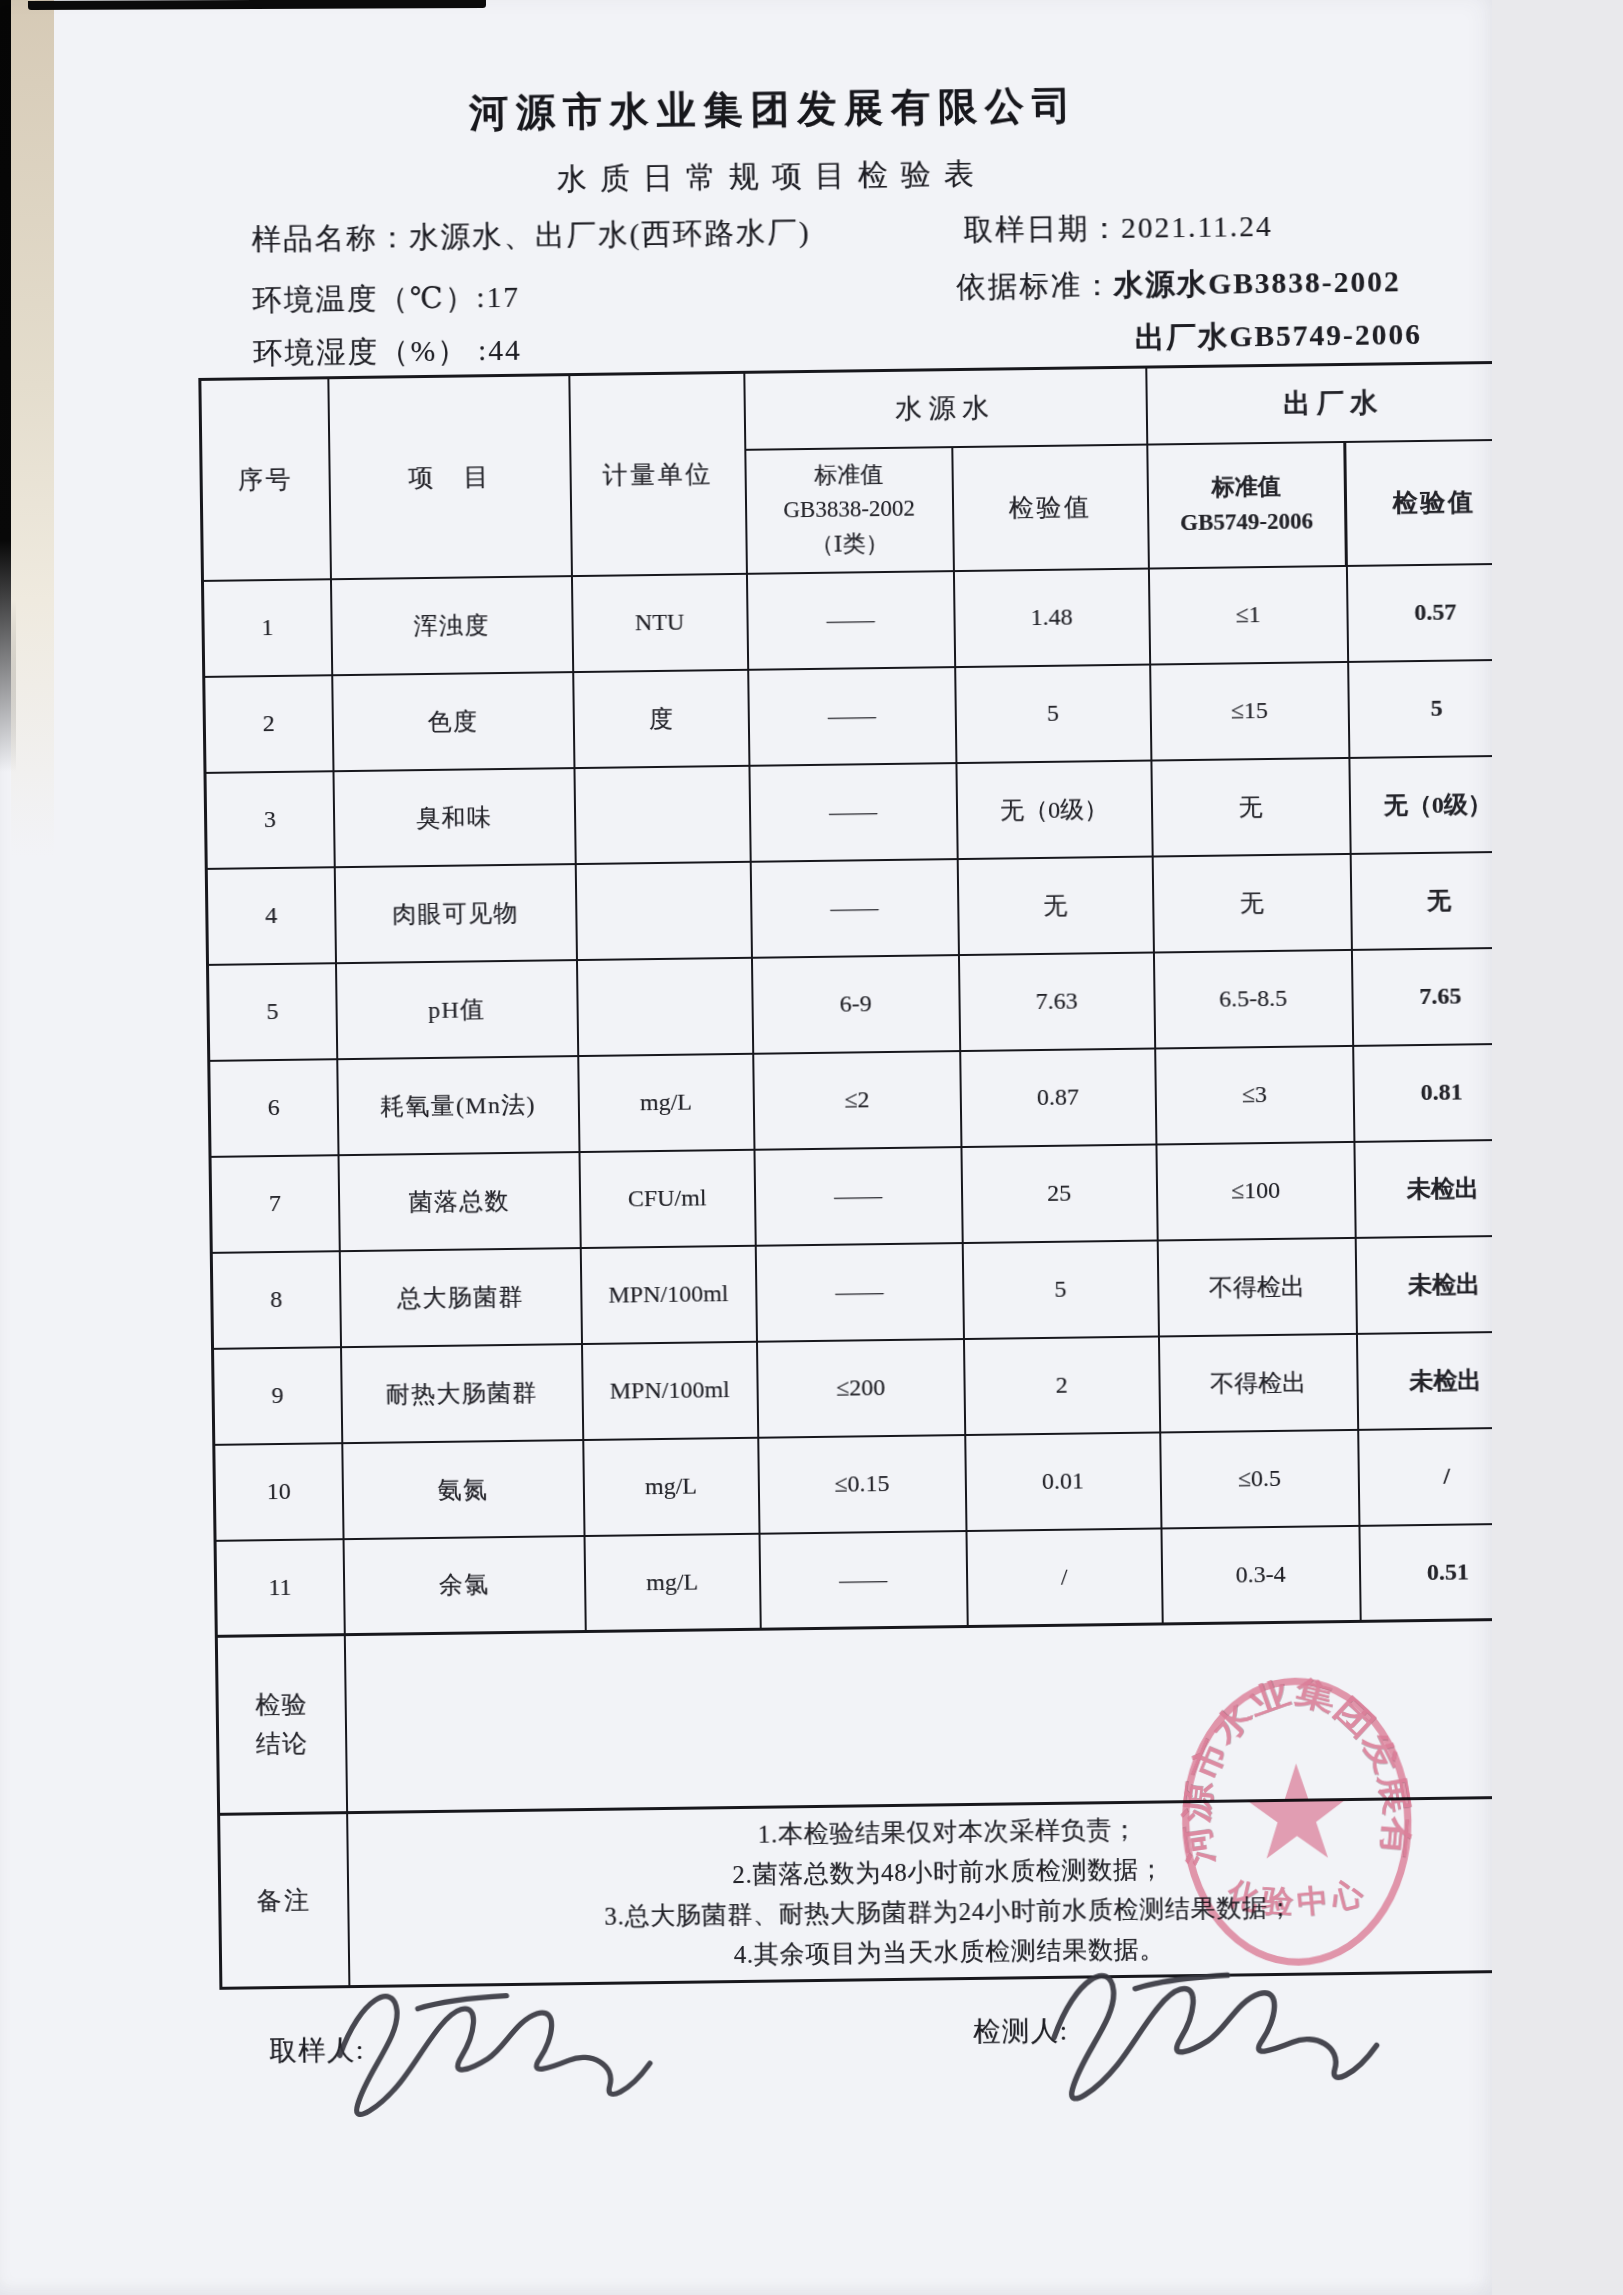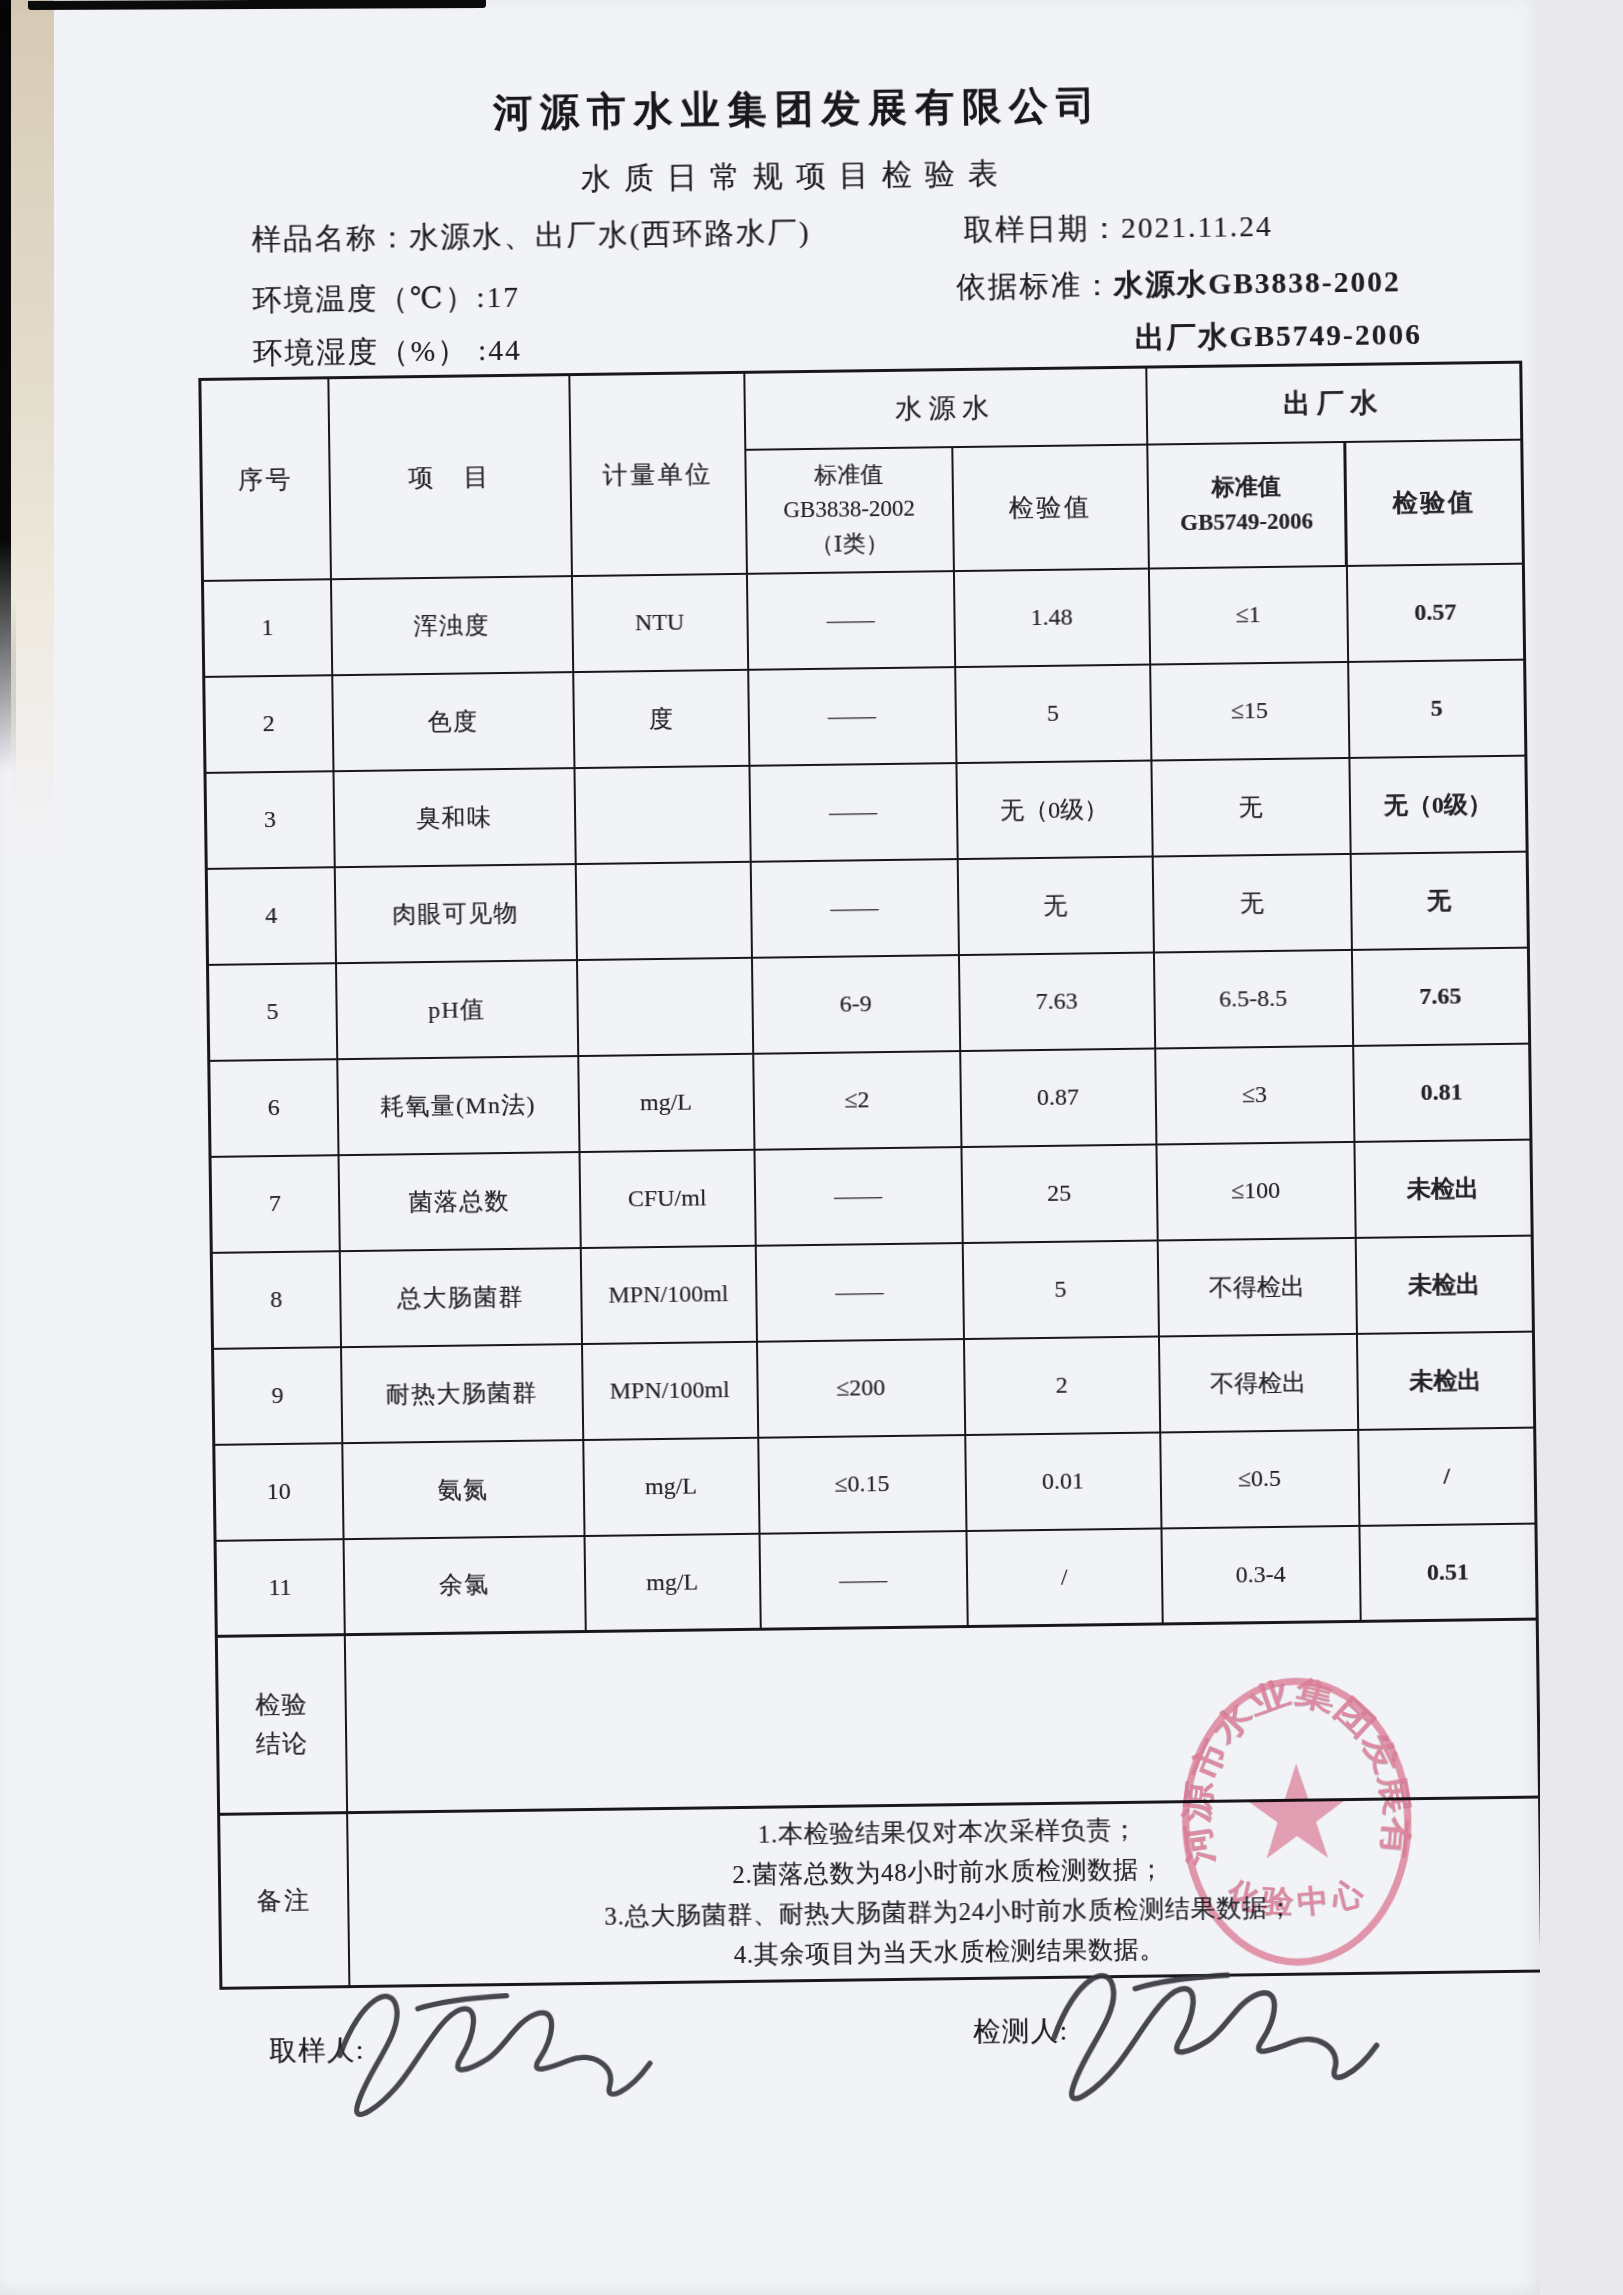--- a/index.html
+++ b/index.html
@@ -9,21 +9,20 @@
     --stamp-color:#d8738f;
   }
   html,body{margin:0;padding:0;background:#e9e9ec;}
   .page{
     position:relative;
     width:1492px;height:2295px;
     background:var(--paper);
     overflow:hidden;
     font-family:"Liberation Serif","DejaVu Serif",serif;
     color:var(--ink);
-    padding-left:48px;
   }
   
   .edge-black{
     position:absolute;left:0;top:0;width:15.7px;height:772px;
     background:linear-gradient(180deg,#060606 0%,#090909 70%,rgba(9,9,9,0) 100%);
   }
   .edge-tan{
     position:absolute;left:10.5px;top:0;width:43px;height:857px;
     background:linear-gradient(180deg,#d6cab6 0%,#e4ddcd 45%,#efeadf 70%,rgba(242,243,247,0) 100%);
   }

